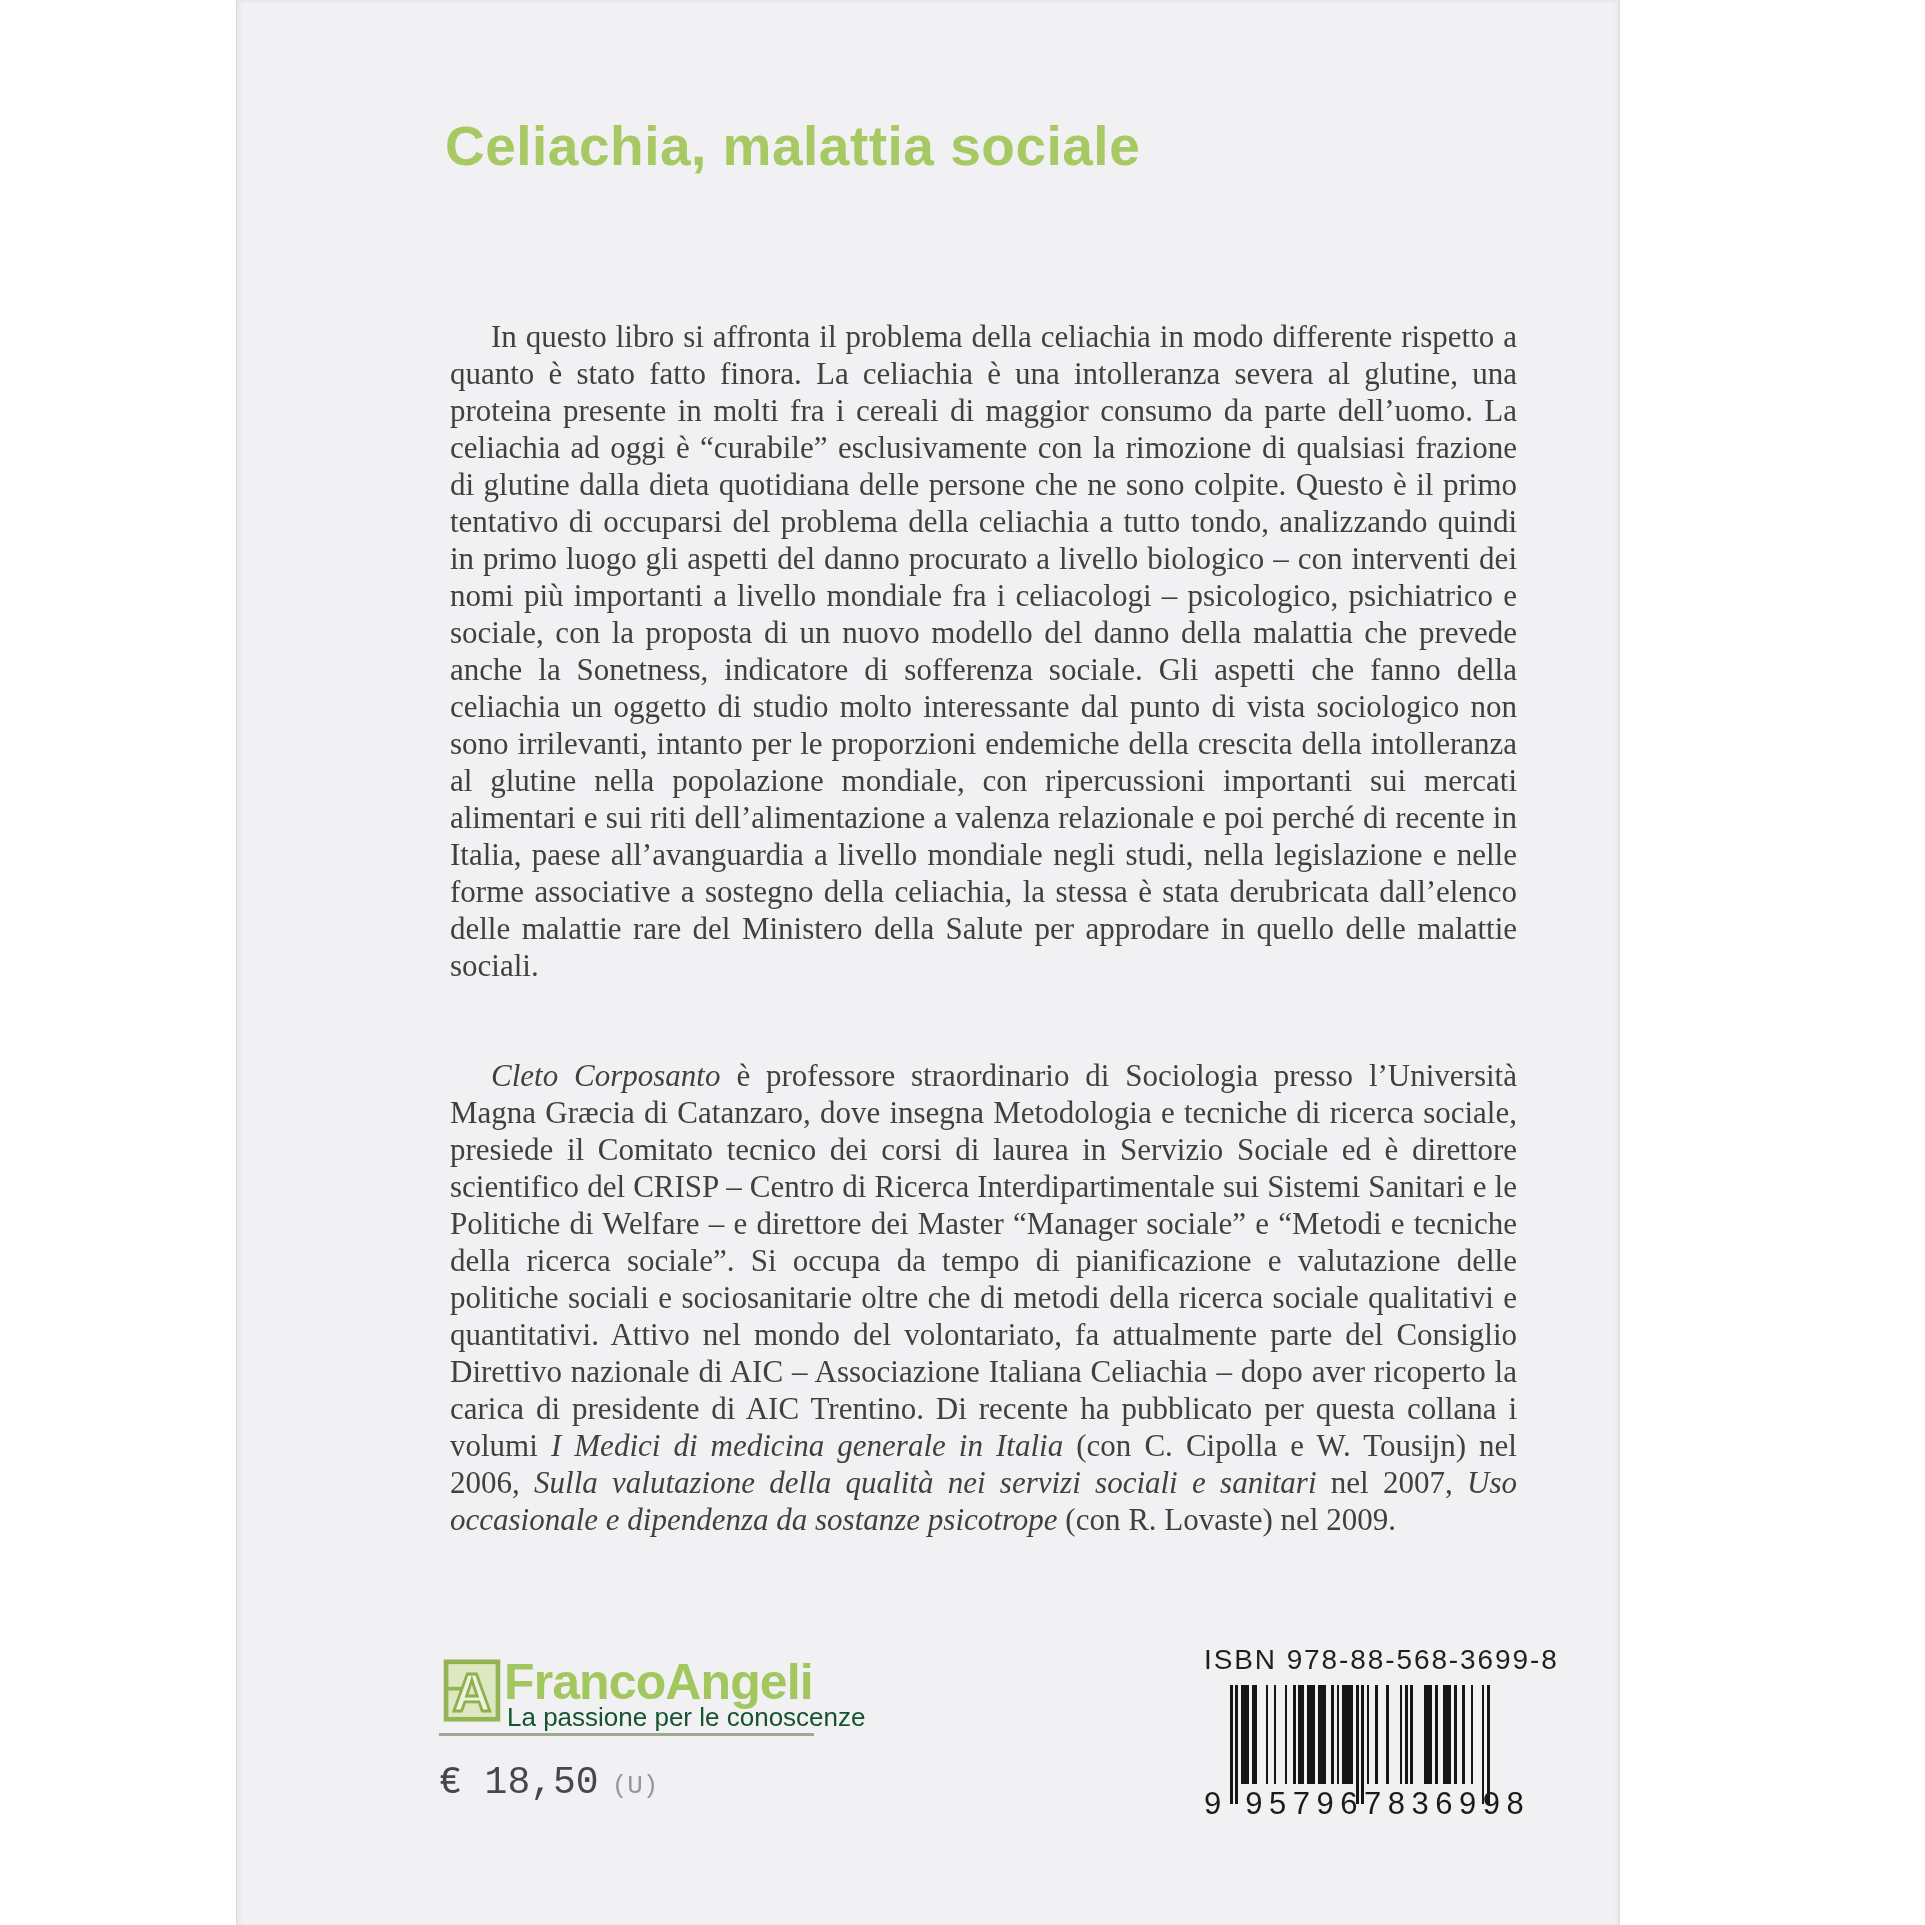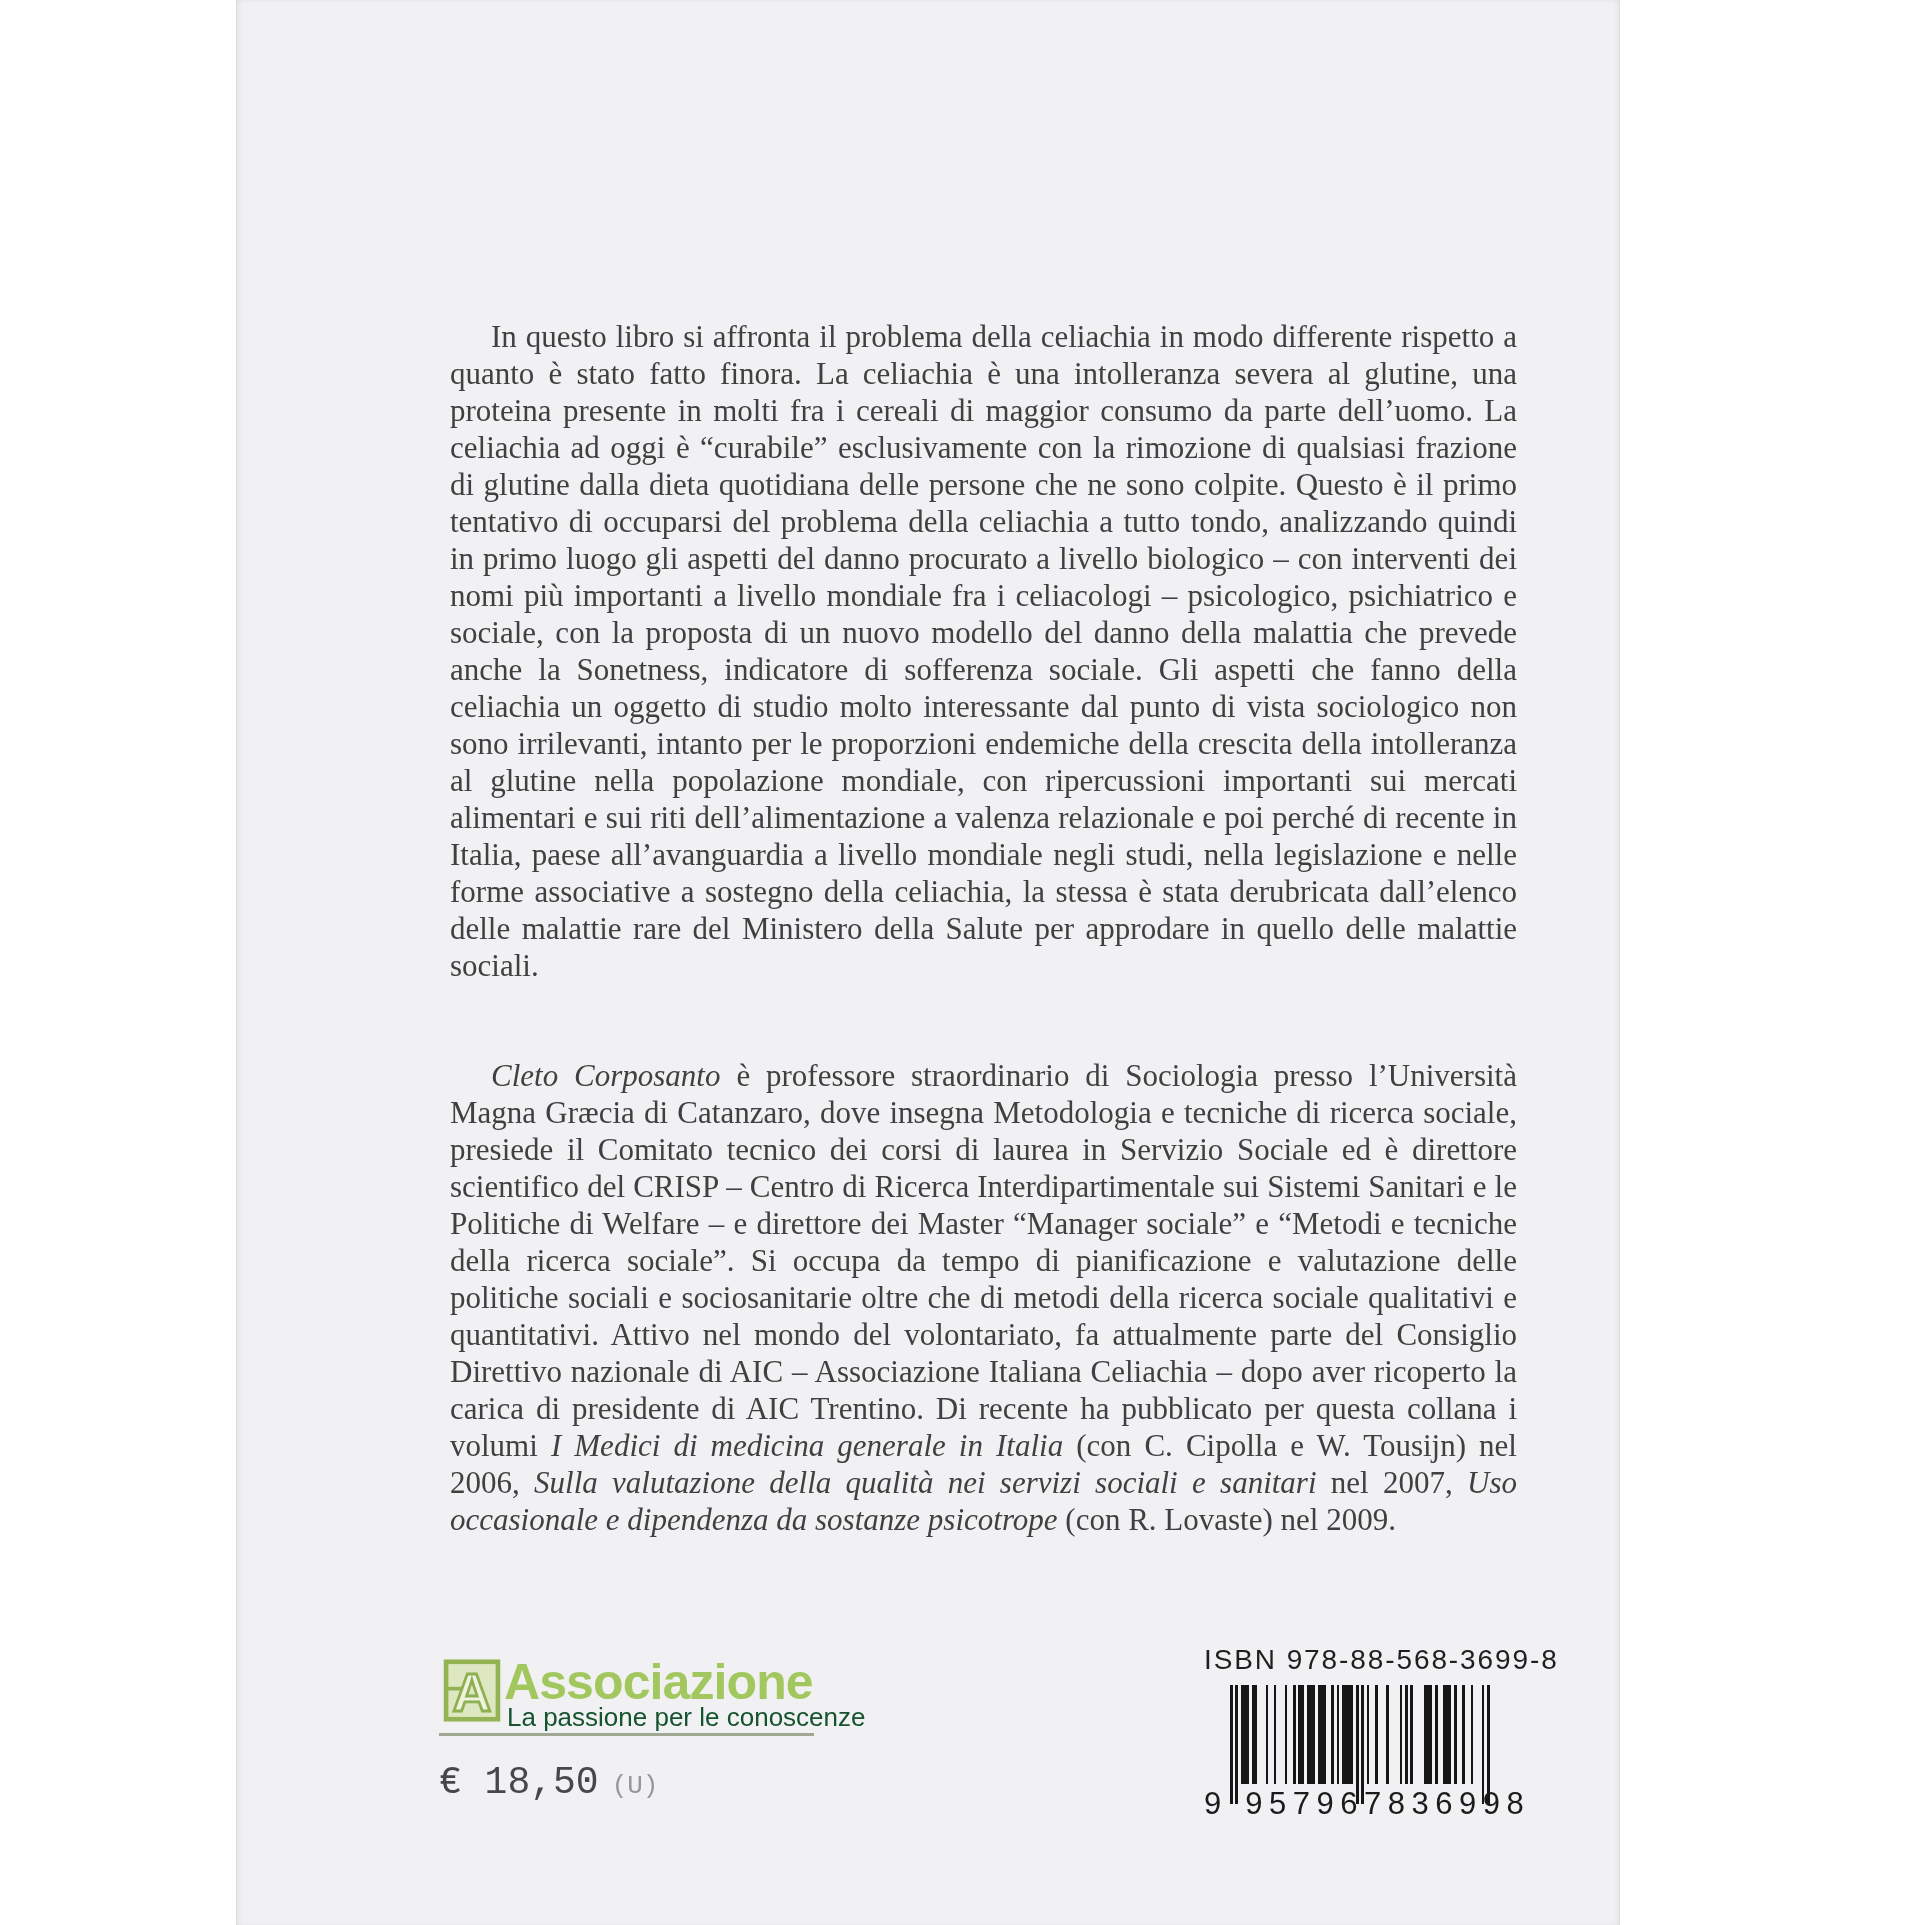--- a/index.html
+++ b/index.html
@@ -86,32 +86,33 @@
   }
   .barcode-digits .d9 { flex: 0 0 auto; padding-right: 24px; }
   .barcode-digits .grp { flex: 1 1 0; text-align: center; letter-spacing: 6.5px; }
 </style>
 </head>
 <body>
 
 <div class="stage">
   <div class="cover">
 
+    <h1 class="title">Celiachia, malattia sociale</h1>
 
     <p class="bodytext p1">In questo libro si affronta il problema della celiachia in modo differente rispetto a quanto è stato fatto finora. La celiachia è una intolleranza severa al glutine, una proteina presente in molti fra i cereali di maggior consumo da parte dell’uomo. La celiachia ad oggi è “curabile” esclusivamente con la rimozione di qualsiasi frazione di glutine dalla dieta quotidiana delle persone che ne sono colpite. Questo è il primo tentativo di occuparsi del problema della celiachia a tutto tondo, analizzando quindi in primo luogo gli aspetti del danno procurato a livello biologico – con interventi dei nomi più importanti a livello mondiale fra i celiacologi – psicologico, psichiatrico e sociale, con la proposta di un nuovo modello del danno della malattia che prevede anche la Sonetness, indicatore di sofferenza sociale. Gli aspetti che fanno della celiachia un oggetto di studio molto interessante dal punto di vista sociologico non sono irrilevanti, intanto per le proporzioni endemiche della crescita della intolleranza al glutine nella popolazione mondiale, con ripercussioni importanti sui mercati alimentari e sui riti dell’alimentazione a valenza relazionale e poi perché di recente in Italia, paese all’avanguardia a livello mondiale negli studi, nella legislazione e nelle forme associative a sostegno della celiachia, la stessa è stata derubricata dall’elenco delle malattie rare del Ministero della Salute per approdare in quello delle malattie sociali.</p>
 
     <p class="bodytext p2"><span class="it">Cleto Corposanto</span><span> è professore straordinario di Sociologia presso l’Università Magna Græcia di Catanzaro, dove insegna Metodologia e tecniche di ricerca sociale, presiede il Comitato tecnico dei corsi di laurea in Servizio Sociale ed è direttore scientifico del CRISP – Centro di Ricerca Interdipartimentale sui Sistemi Sanitari e le Politiche di Welfare – e direttore dei Master “Manager sociale” e “Metodi e tecniche della ricerca sociale”. Si occupa da tempo di pianificazione e valutazione delle politiche sociali e sociosanitarie oltre che di metodi della ricerca sociale qualitativi e quantitativi. Attivo nel mondo del volontariato, fa attualmente parte del Consiglio Direttivo nazionale di AIC – Associazione Italiana Celiachia – dopo aver ricoperto la carica di presidente di AIC Trentino. Di recente ha pubblicato per questa collana i volumi </span><span class="it">I Medici di medicina generale in Italia</span><span> (con C. Cipolla e W. Tousijn) nel 2006, </span><span class="it">Sulla valutazione della qualità nei servizi sociali e sanitari</span><span> nel 2007, </span><span class="it">Uso occasionale e dipendenza da sostanze psicotrope</span><span> (con R. Lovaste) nel 2009.</span></p>
 
     <div class="logo-block">
       <svg class="logo-mark" width="58" height="63" viewBox="0 0 62 68">
         <rect x="3" y="3" width="56" height="62" fill="#dde7c2" stroke="#93b355" stroke-width="5"></rect>
         <line x1="3" y1="32" x2="22" y2="32" stroke="#93b355" stroke-width="4"></line>
         <text x="31" y="56" text-anchor="middle" font-family="Liberation Sans, sans-serif" font-weight="bold" font-size="58" fill="#eef3e0" stroke="#8fb050" stroke-width="3">A</text>
       </svg>
-      <div class="logo-name">Associazione</div>
+      <div class="logo-name">FrancoAngeli</div>
       <div class="logo-tagline">La passione per le conoscenze</div>
       <div class="logo-rule"></div>
     </div>
 
     <div class="price"><span>€ 18,50</span><span class="unit">(U)</span></div>
 
     <div class="isbn-block">
       <div class="isbn-label">ISBN 978-88-568-3699-8</div>
       <div class="barcode-bars">
           <div class="on guard"></div>

